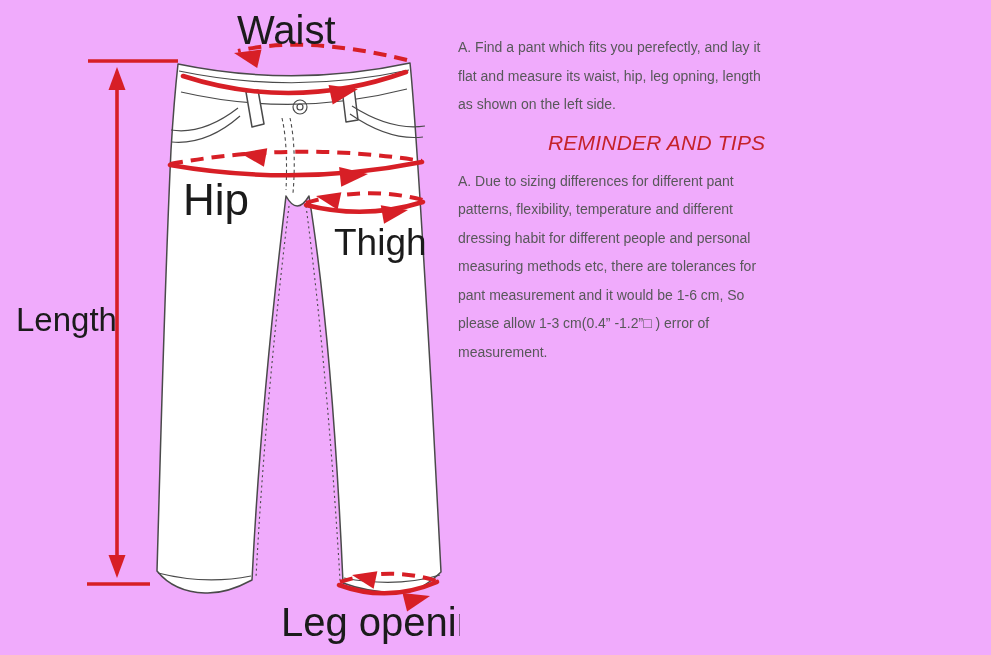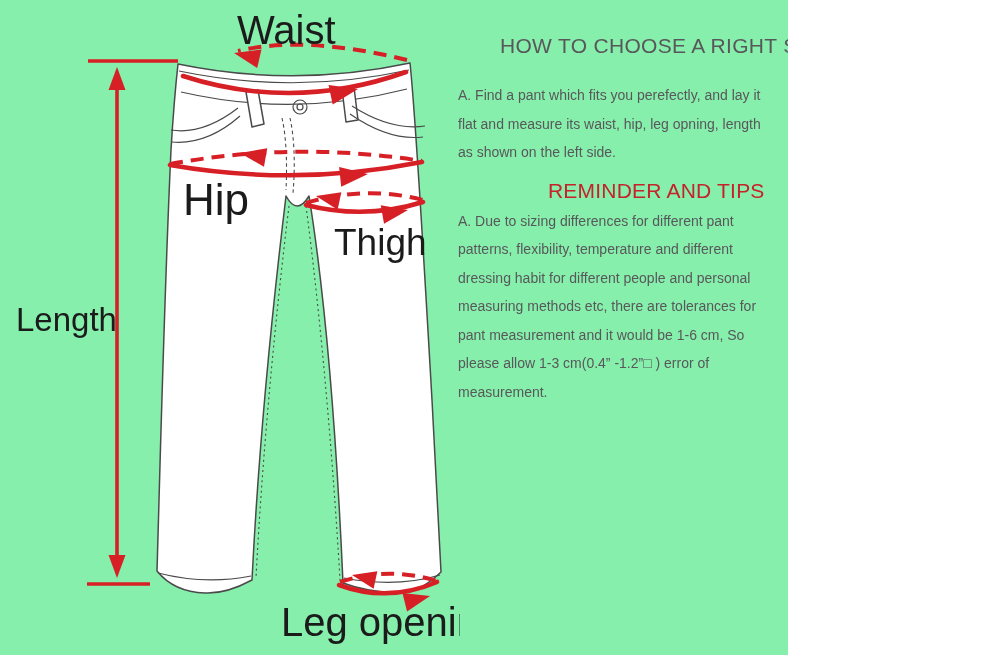--- a/index.html
+++ b/index.html
@@ -1,17 +1,17 @@
 <!DOCTYPE html>
 <html style="--red: #d71f26; --outline: #4a4a4a; --gray-text: #58585a; --text-red: #c5222a;"><head>
 <meta charset="utf-8">
 <style>
   html,body{margin:0;padding:0;background:#ffffff;}
   .stage{
-    position:relative;width:788px;height:655px;background:#86efac;overflow:hidden;
+    position:relative;width:991px;height:655px;background:#f0abfc;overflow:hidden;
     font-family:"Liberation Sans","DejaVu Sans",sans-serif;
   }
   .diagram-svg{position:absolute;left:0;top:0;}
 
   
   .outline{fill:#ffffff;stroke:var(--outline);stroke-width:1.5;stroke-linejoin:round;}
   .thin{fill:none;stroke:var(--outline);stroke-width:1.2;}
   .dotted{fill:none;stroke:var(--outline);stroke-width:1.1;stroke-dasharray:2 3.2;}
   .flydash{fill:none;stroke:var(--outline);stroke-width:1.1;stroke-dasharray:3.5 3;}
 
@@ -27,21 +27,21 @@
   .col{
     position:absolute;left:458px;top:33px;width:505px;
     color:var(--gray-text);
   }
   .col h2{
     font-size:21px;font-weight:normal;line-height:25px;
     margin:0 0 23px 42px;letter-spacing:.3px;color:var(--gray-text);
   }
   .col h3{
     font-size:21px;font-weight:normal;line-height:25px;
-    margin:8px 0 4px 90px;letter-spacing:.2px;color:var(--text-red);
+    margin:8px 0 12px 90px;letter-spacing:.2px;color:var(--text-red);font-style:italic;
   }
   .col p{
     font-size:14px;line-height:28.5px;margin:0 0 11px 0;
     white-space:pre-line;color:var(--gray-text);
   }
 </style>
 </head>
 <body>
 
 <div class="stage">
@@ -126,21 +126,20 @@
     </g>
 
     <text class="measure-label" x="237" y="44" font-size="40">Waist</text>
     <text class="measure-label" x="183" y="215" font-size="44">Hip</text>
     <text class="measure-label" x="334" y="255" font-size="37">Thigh</text>
     <text class="measure-label" x="16" y="331" font-size="33">Length</text>
     <text class="measure-label" x="281" y="636" font-size="40">Leg opening</text>
   </svg>
 
   <div class="col">
-    <h2>HOW TO CHOOSE A RIGHT SIZE</h2>
     <p>A. Find a pant which fits you perefectly, and lay it
 flat and measure its waist, hip, leg opning, length
 as shown on the left side.</p>
     <h3>REMINDER AND TIPS</h3>
     <p>A. Due to sizing differences for different pant
 patterns, flexibility, temperature and different
 dressing habit for different people and personal
 measuring methods etc, there are tolerances for
 pant measurement and it would be 1-6 cm, So
 please allow 1-3 cm(0.4” -1.2”□ ) error of

